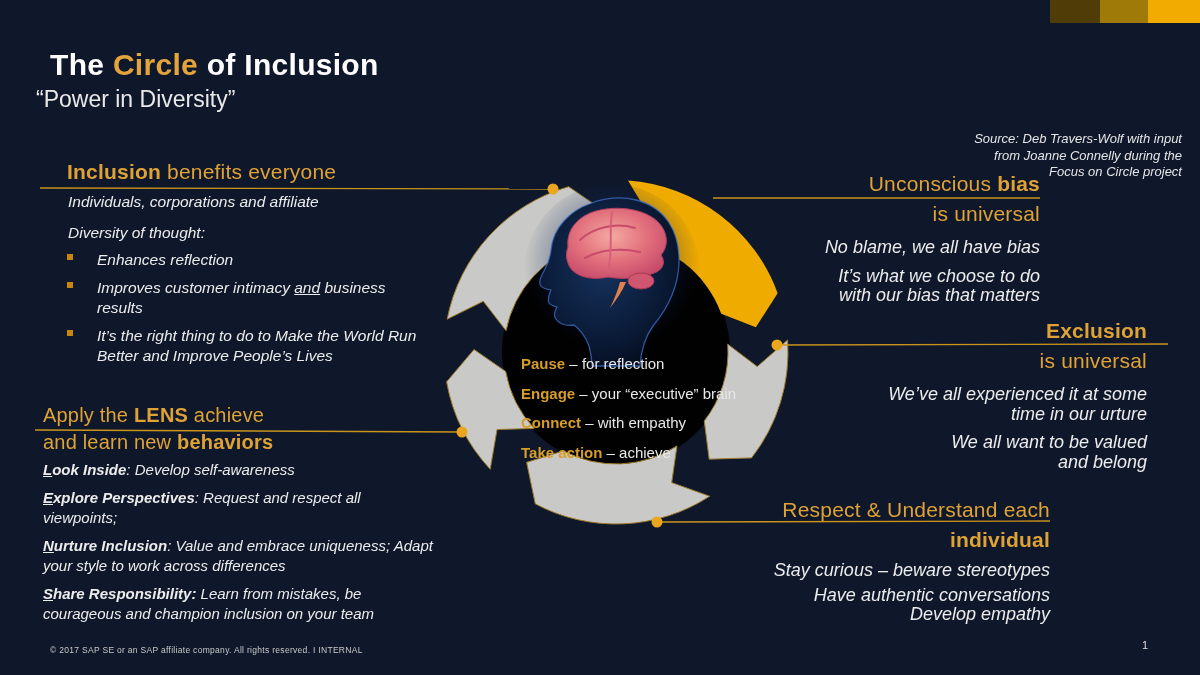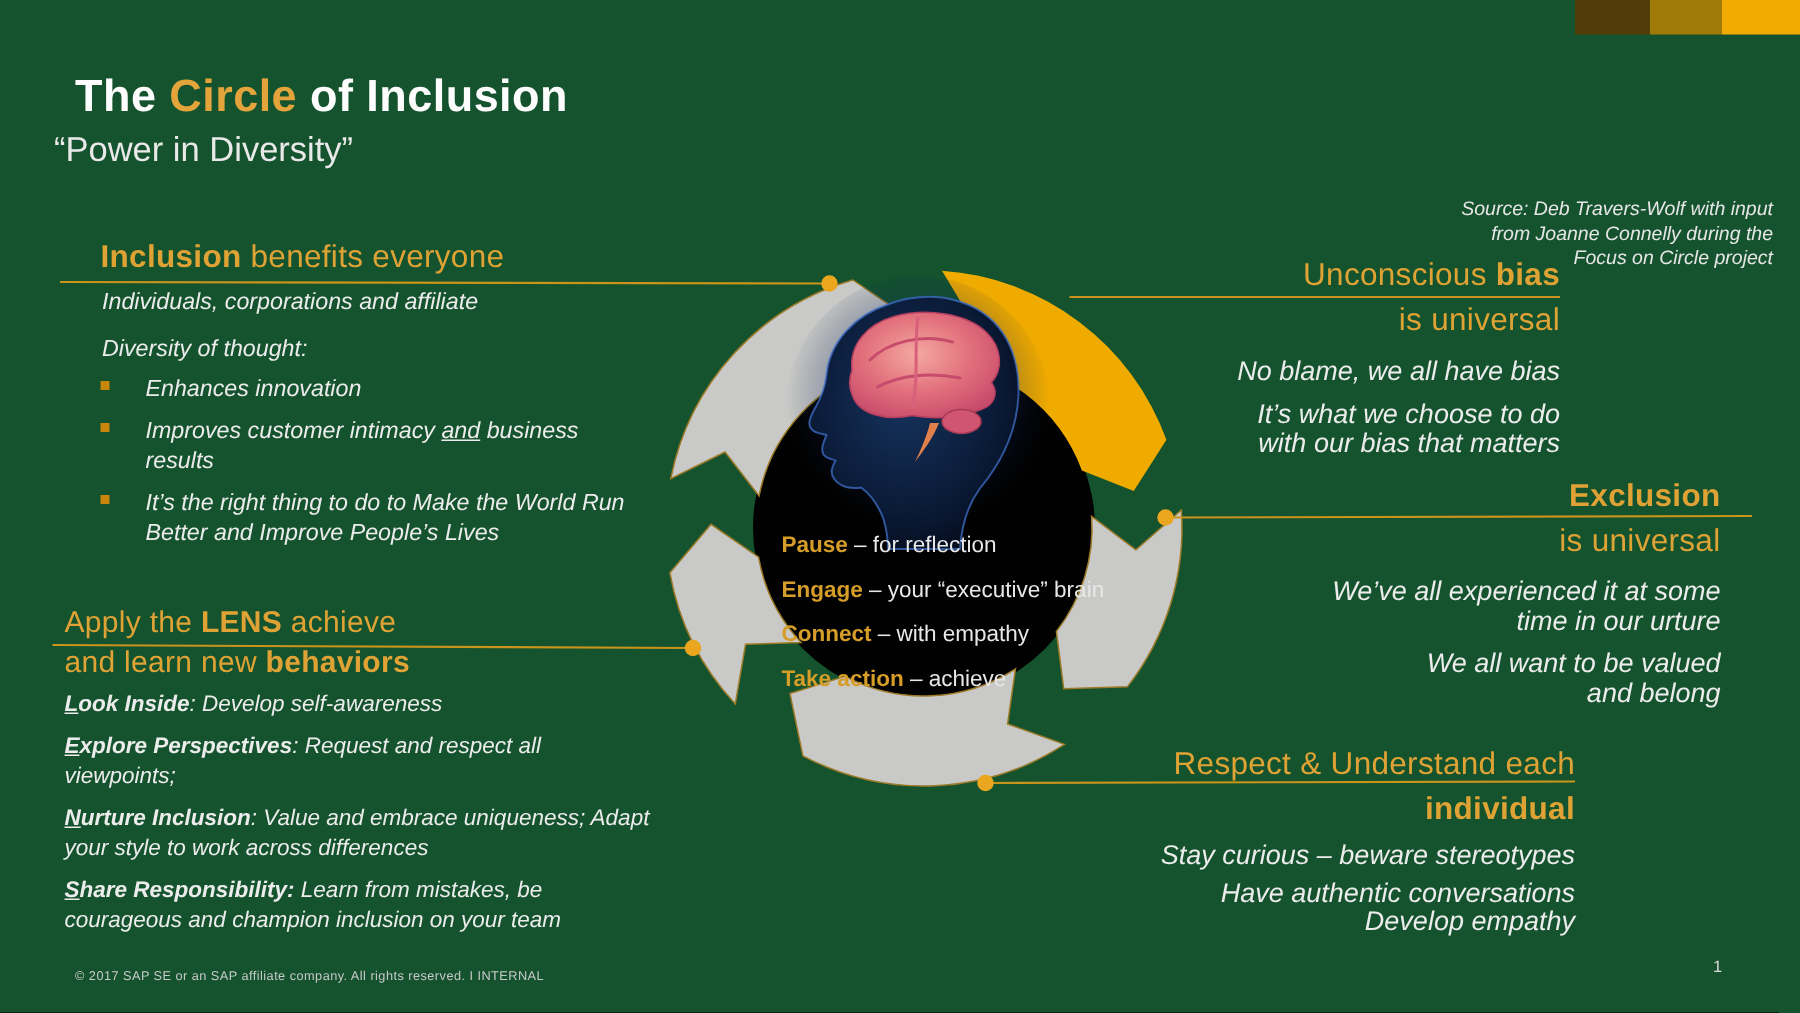--- a/index.html
+++ b/index.html
@@ -1,18 +1,18 @@
 <!DOCTYPE html>
 <html><head>
 <meta charset="utf-8">
 <style>
   html,body{margin:0;padding:0;background:#000;}
   .slide{
     position:relative;width:1200px;height:675px;overflow:hidden;
-    background:#14532d;
+    background:#0f172a;
     font-family:"Liberation Sans", sans-serif;
     color:#ededed;
   }
   .abs{position:absolute;}
   
   .bar{position:absolute;top:0;height:23px;}
   
   .title{left:50px;top:48px;font-size:30px;font-weight:bold;color:#fdfdfd;letter-spacing:.3px;white-space:nowrap;}
   .title .hl{color:#e3a53b;}
   .subtitle{left:36px;top:86px;font-size:23px;color:#e9e9e9;white-space:nowrap;}
@@ -127,21 +127,21 @@
     <div>Source: Deb Travers-Wolf with  input</div>
     <div>from Joanne Connelly  during  the</div>
     <div>Focus on Circle project</div>
   </div>
 
   <div class="abs h-orange sec-inclusion txt"><span class="bold">Inclusion</span><span> benefits  everyone</span></div>
   <div class="abs body-left p1 txt">Individuals, corporations and  affiliate</div>
   <div class="abs body-left p2 txt">Diversity of thought:</div>
   <div class="abs body-left bullet-row b1 txt">
       <span class="sq"></span>
-      <span class="bt">Enhances innovation</span>
+      <span class="bt">Enhances reflection</span>
     </div>
   <div class="abs body-left bullet-row b2 txt">
       <span class="sq"></span>
       <span class="bt"><span>Improves customer intimacy </span><u>and</u><span> business results</span></span>
     </div>
   <div class="abs body-left bullet-row b3 txt">
       <span class="sq"></span>
       <span class="bt">It’s the right thing to do to Make the World Run Better and Improve People’s Lives</span>
     </div>
 

